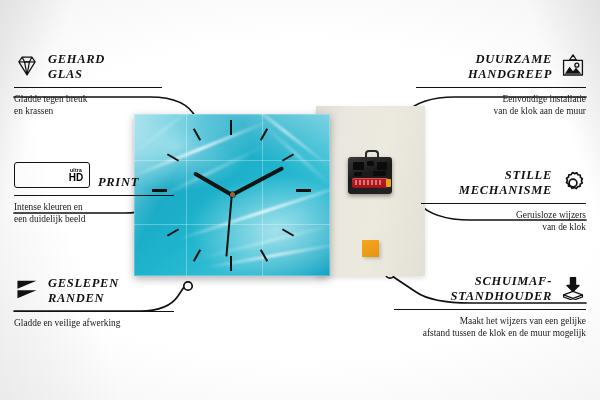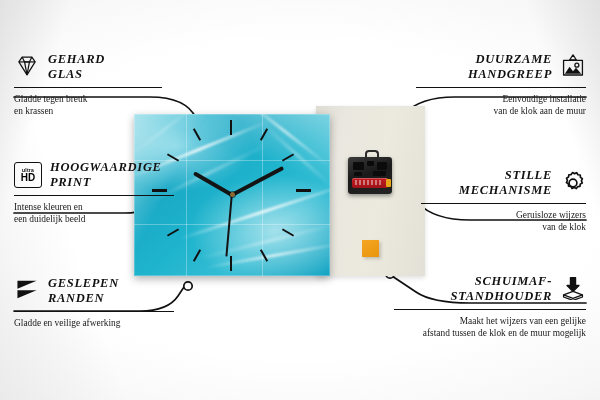--- a/index.html
+++ b/index.html
@@ -86,21 +86,21 @@
   .left .co-head{justify-content:flex-start;}
   .left .co-title{text-align:left;}
   .left .co-desc{text-align:left;}
   .right .co-head{justify-content:flex-end;flex-direction:row;}
   .right .co-title{text-align:right;}
   .right .co-desc{text-align:right;}
   .ico{width:26px;height:26px;flex:0 0 26px;display:block;}
 
   .hdbadge{
     width:26px;height:24px;border:1.6px solid #111;border-radius:3px;
-    display:flex;flex-direction:column;align-items:center;justify-content:center;line-height:1;
+    display:flex;flex-direction:column;align-items:center;justify-content:center;line-height:1;padding-left:48px;
   }
   .hdbadge .u{font-size:5px;font-weight:bold;letter-spacing:.2px;font-family:"Liberation Sans",sans-serif;}
   .hdbadge .h{font-size:10px;font-weight:bold;font-family:"Liberation Sans",sans-serif;margin-top:.5px;}
 </style>
 </head>
 <body>
 
 <div id="stage">
 
   <svg id="wires" viewBox="0 0 600 400">
@@ -206,21 +206,21 @@
     </div>
   </div>
 
   <div class="callout left" style="left:14px;top:160px;width:160px;">
     <div class="co-head">
       <span class="ico hdbadge">
         <span class="u">ultra</span>
         <span class="h">HD</span>
       </span>
       <span class="co-title">
-        <span>HOOGWAARDIGE</span><br>
+        <br>
         <span>PRINT</span>
       </span>
     </div>
     <div class="co-rule"></div>
     <div class="co-desc">
       <span>Intense kleuren en</span><br>
       <span>een duidelijk beeld</span>
     </div>
   </div>
 

